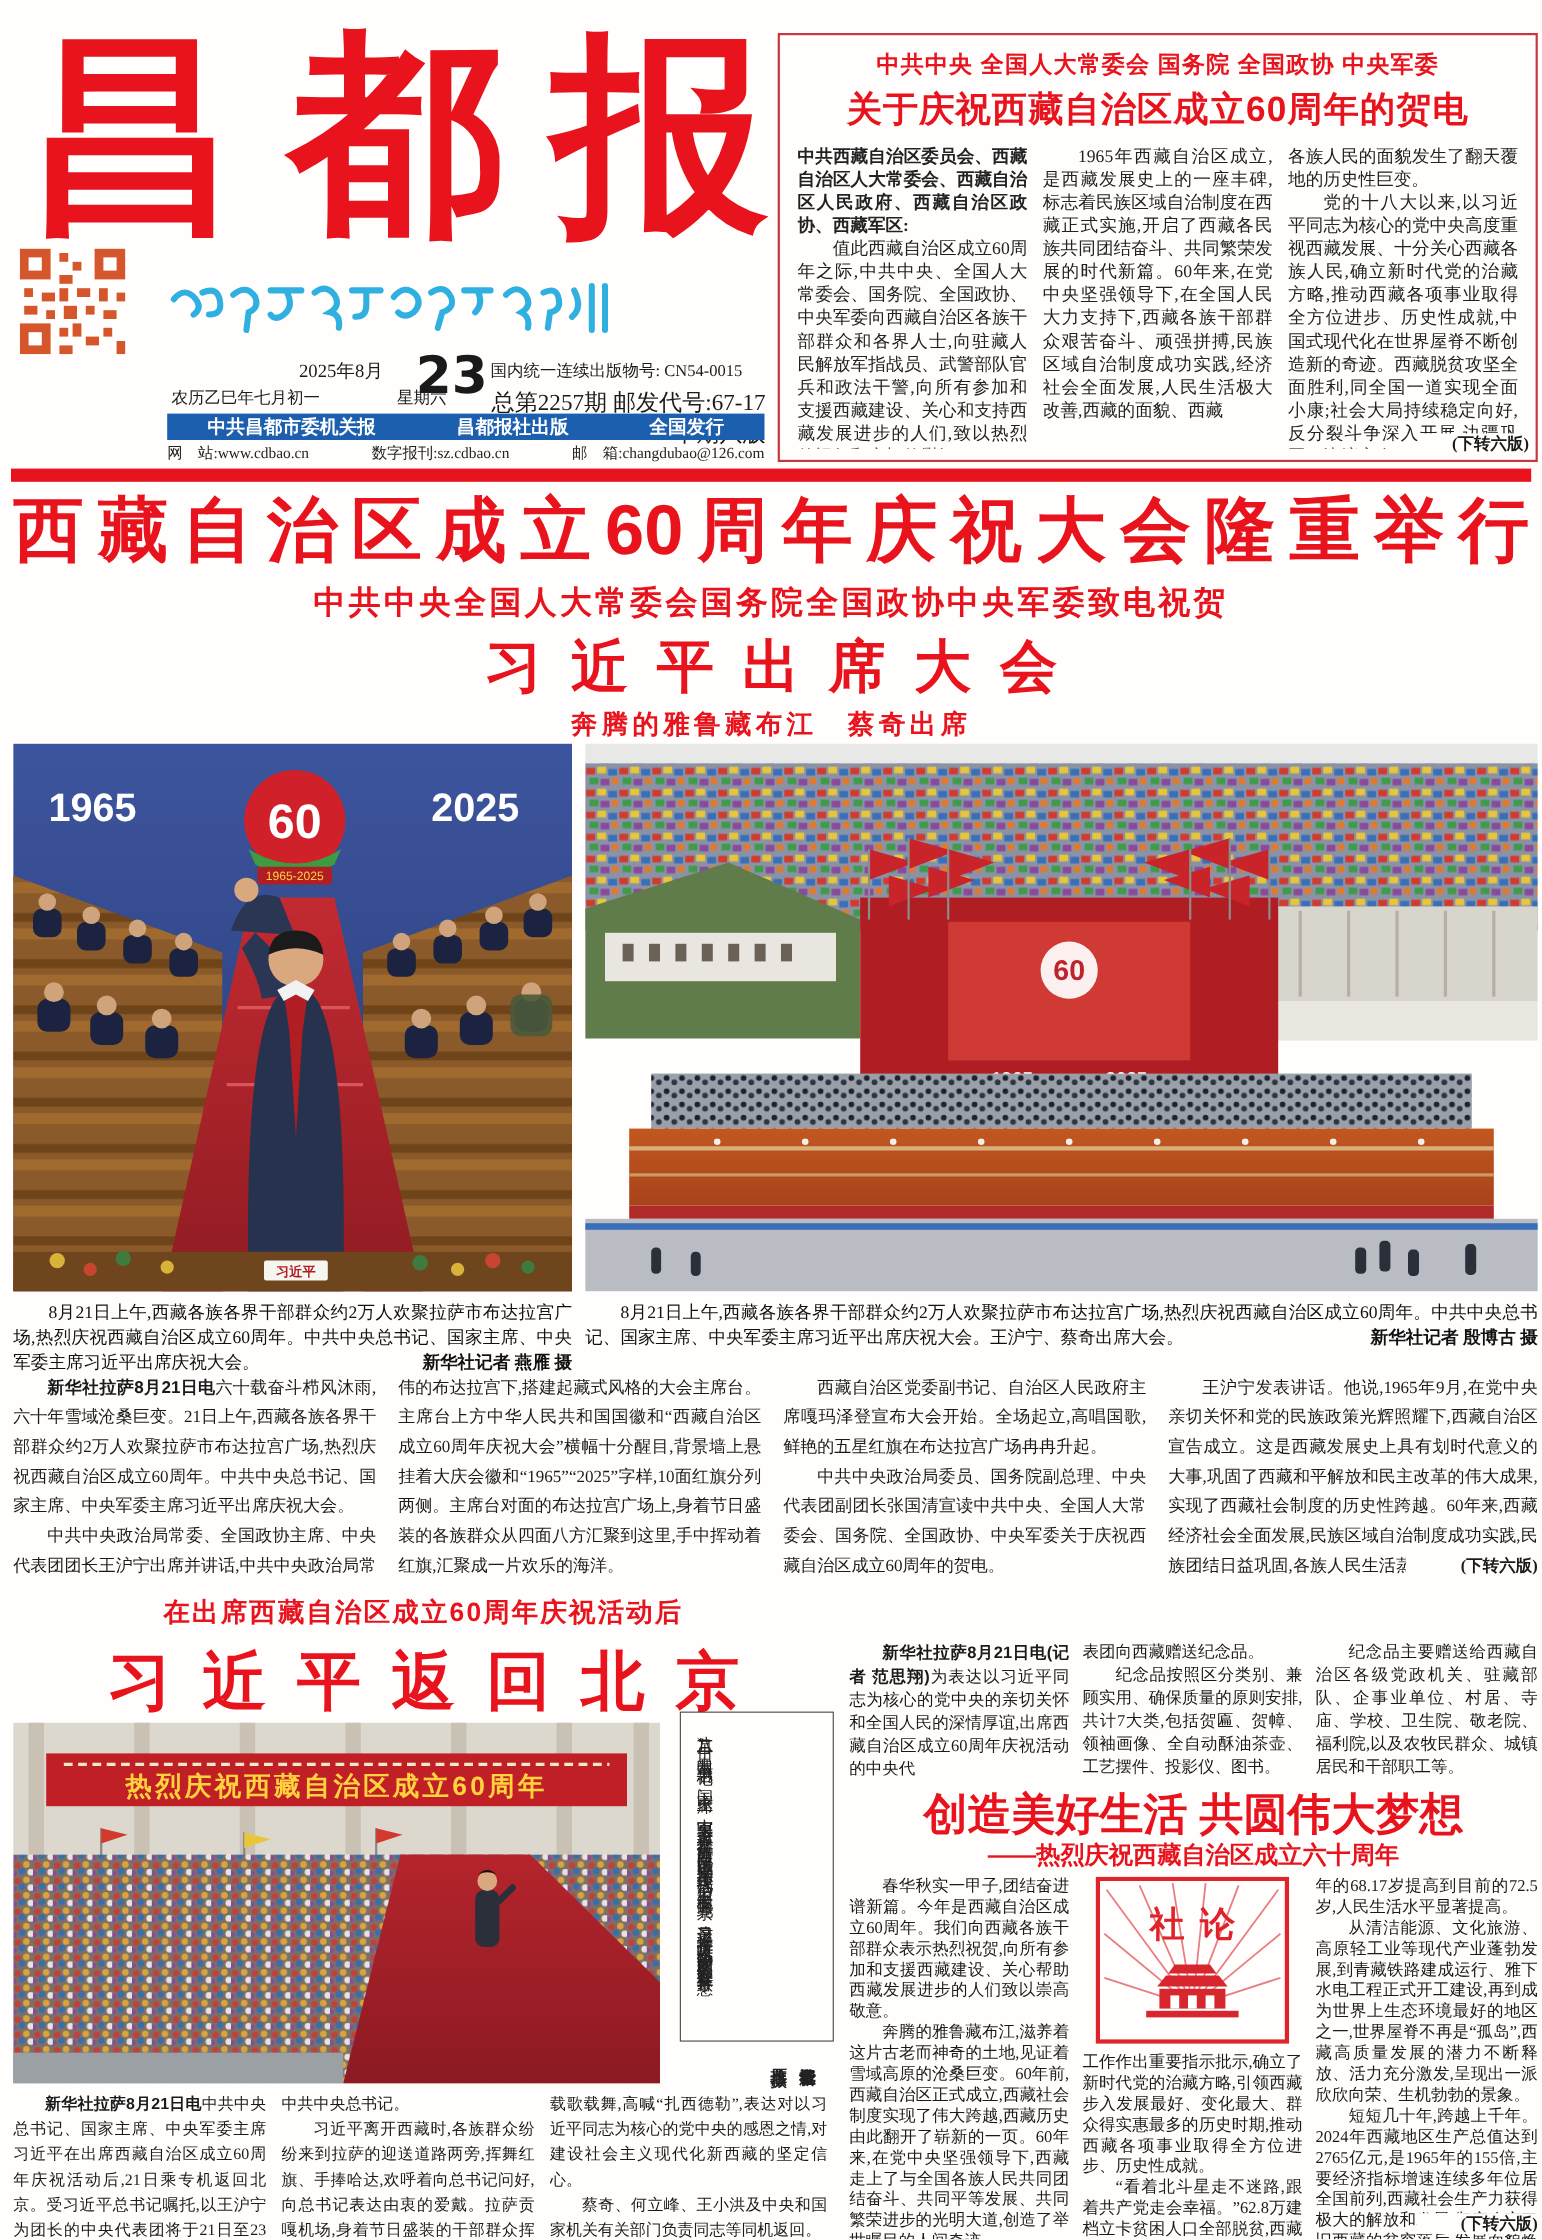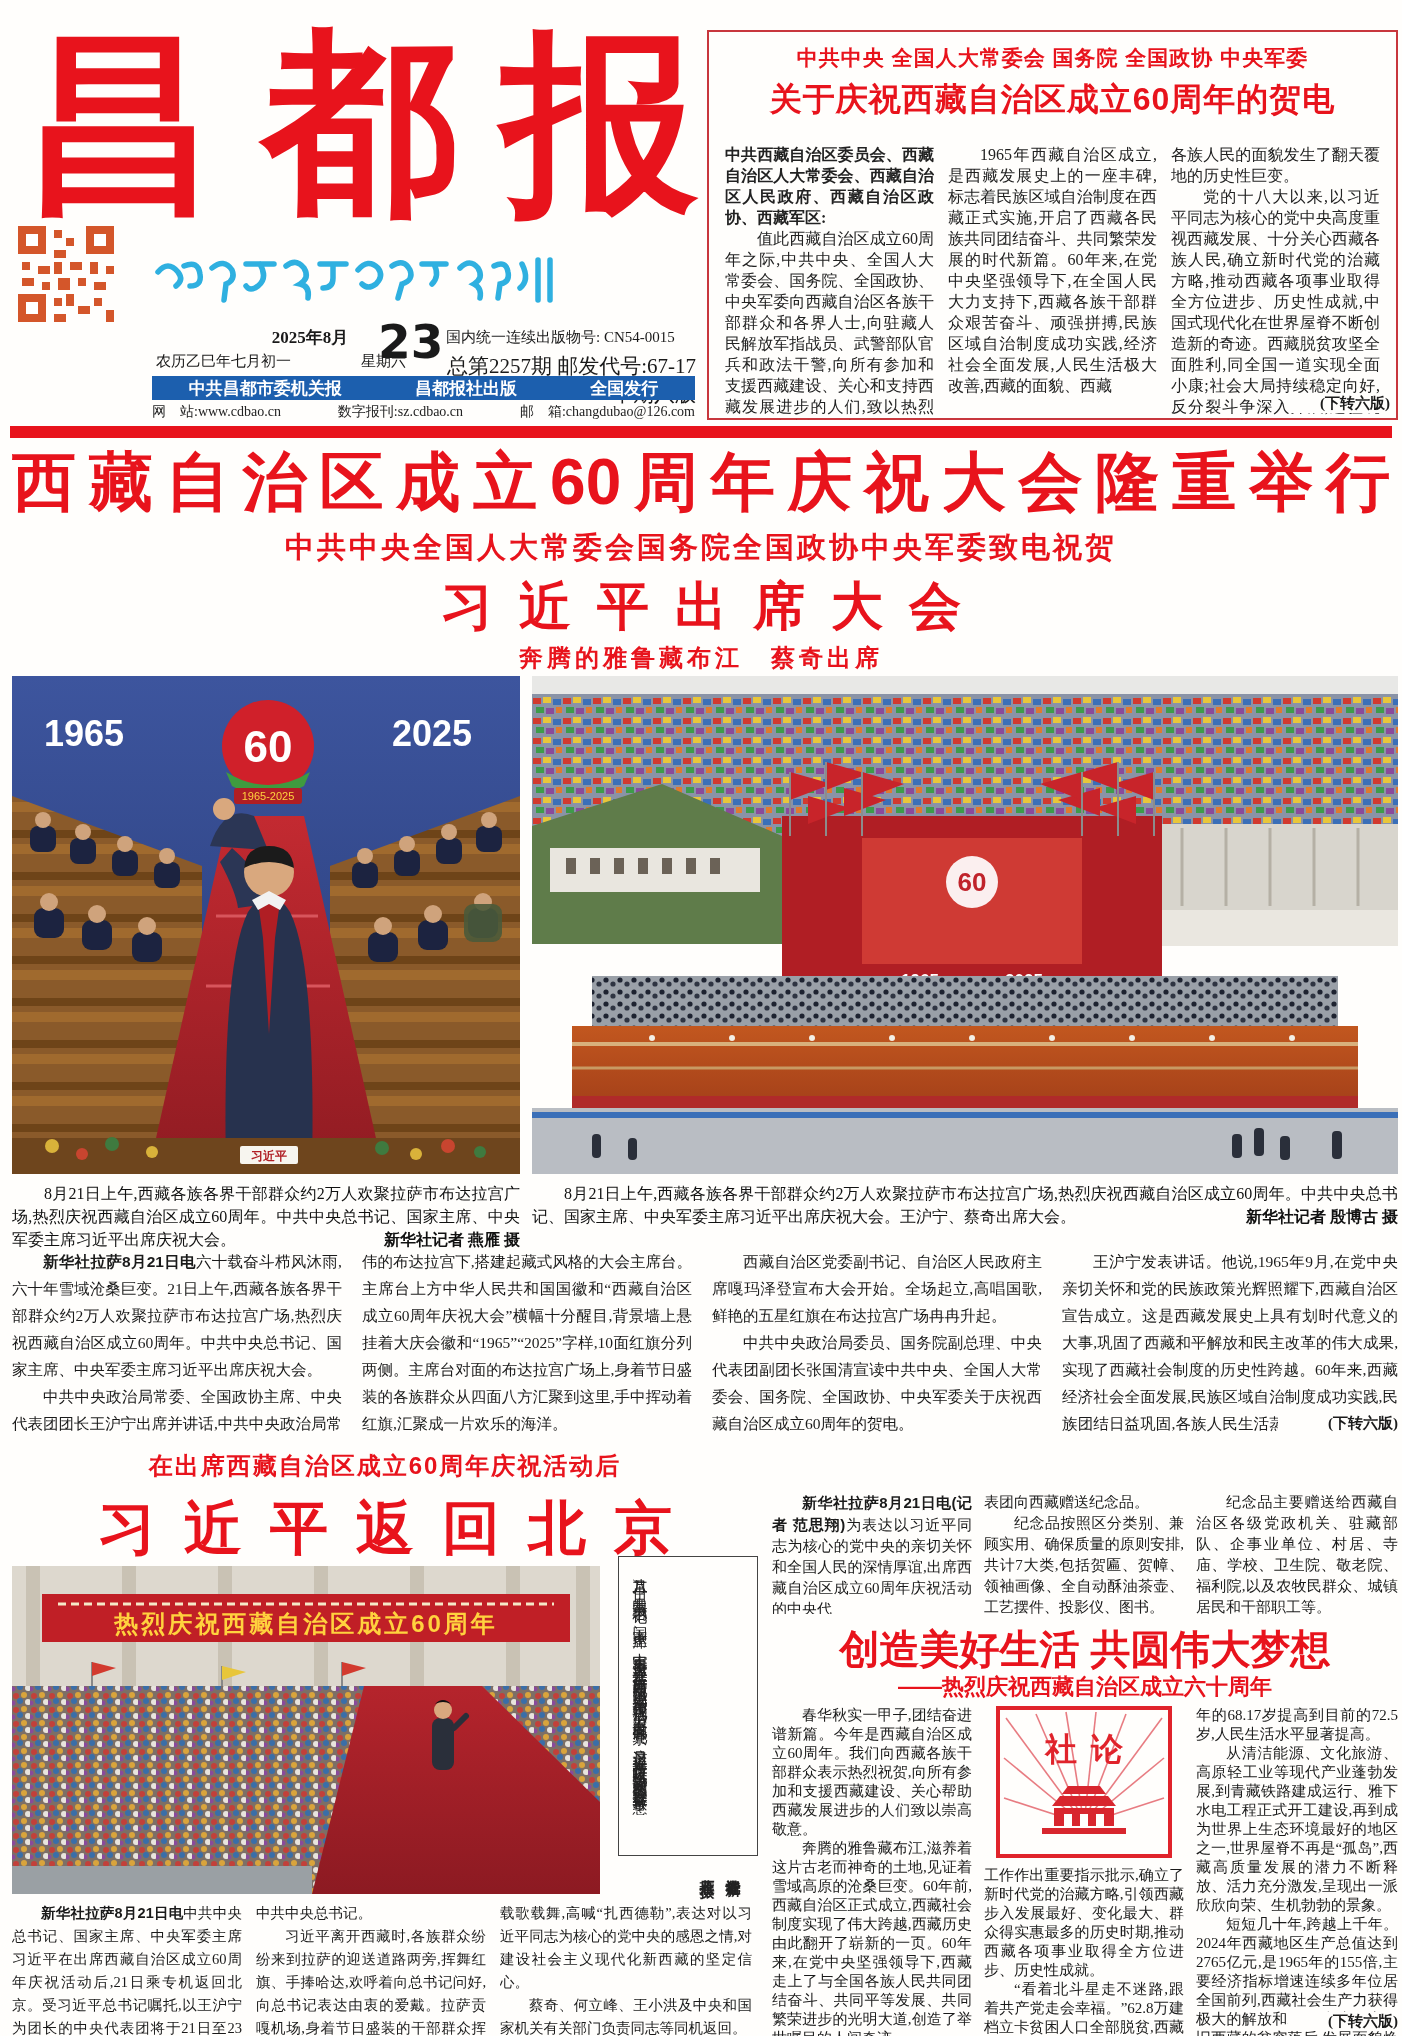--- a/index.html
+++ b/index.html
@@ -19,21 +19,21 @@
   
   #mast-title{left:22px;top:2px;width:676px;height:250px;display:flex;justify-content:space-between;
     font-family:"DejaVu Serif",serif;font-weight:bold;font-size:196px;line-height:240px;color:#e8131c;}
   #org-bar{left:152px;top:376px;width:543px;height:24px;background:#1c5fae;color:#fff;
     display:flex;justify-content:space-around;align-items:center;
     font-family:"Liberation Sans",sans-serif;font-weight:bold;font-size:17px;}
   #contacts{left:152px;top:403px;width:543px;display:flex;justify-content:space-between;font-size:14px;color:#222;}
   
   #congrats{left:707px;top:30px;width:691px;height:390px;border:2px solid #c8373d;box-sizing:border-box;padding:12px 16px;}
   #congrats .cols{display:flex;gap:14px;margin-top:10px;}
-  #congrats .col{width:209px;font-size:16px;line-height:21px;color:#222;margin-top:12px;}
+  #congrats .col{width:209px;font-size:16px;line-height:21px;color:#222;}
   
   .caption{font-size:16px;line-height:23px;color:#111;}
   .bodycol{font-size:15.5px;line-height:27px;}
   .blcol{font-size:14.5px;line-height:23px;}
   .gcol{font-size:15px;line-height:21px;}
   .ecol{font-size:15px;line-height:19px;}
   .colbox{overflow:hidden;}
   
   #vcap-box{left:618px;top:1556px;width:140px;height:300px;border:1.5px solid #444;box-sizing:border-box;padding:10px 8px;}
   #vcap-text{writing-mode:vertical-rl;height:276px;font-size:15px;line-height:26px;letter-spacing:2px;color:#222;}
@@ -101,21 +101,21 @@
         <rect x="18" y="36" width="4" height="4"></rect>
           <rect x="24" y="34" width="4" height="6"></rect>
           <rect x="30" y="40" width="6" height="4"></rect>
         <rect x="38" y="36" width="4" height="4"></rect>
           <rect x="44" y="42" width="4" height="6"></rect>
           <rect x="18" y="44" width="6" height="4"></rect>
       </g>
     </svg>
   </div>
 
-  <div class="abs ctr" style="left:240px;top:326px;width:140px;font-size:17px;font-weight:bold;">2025年8月</div>
+  <div class="abs ctr" style="left:240px;top:326px;width:140px;font-size:17px;font-weight:normal;">2025年8月</div>
   <div class="abs" style="left:156px;top:352px;width:250px;font-size:15px;display:flex;justify-content:space-between;">
     <span>农历乙巳年七月初一</span>
     <span>星期六</span>
   </div>
   <div class="abs" style="left:378px;top:316px;width:62px;text-align:center;font-family:'DejaVu Sans',sans-serif;font-weight:800;font-size:47px;line-height:52px;">23</div>
   <div class="abs" style="left:446px;top:328px;width:250px;font-size:15px;">国内统一连续出版物号: CN54-0015</div>
   <div class="abs" style="left:446px;top:352px;width:250px;font-size:21px;text-align:right;">总第2257期  邮发代号:67-17  本期八版</div>
 
   <div class="abs" id="org-bar">
     <span>中共昌都市委机关报</span>

